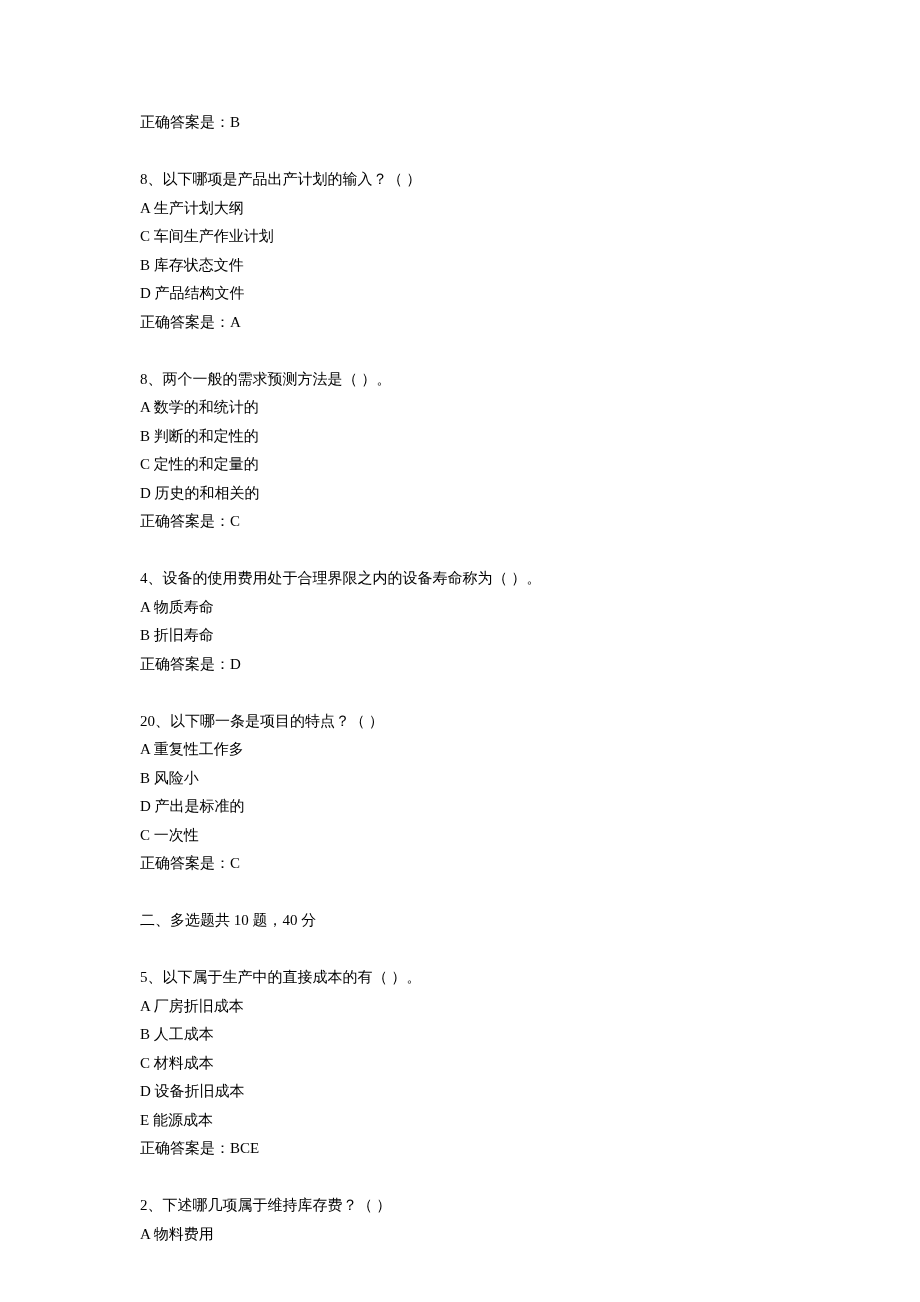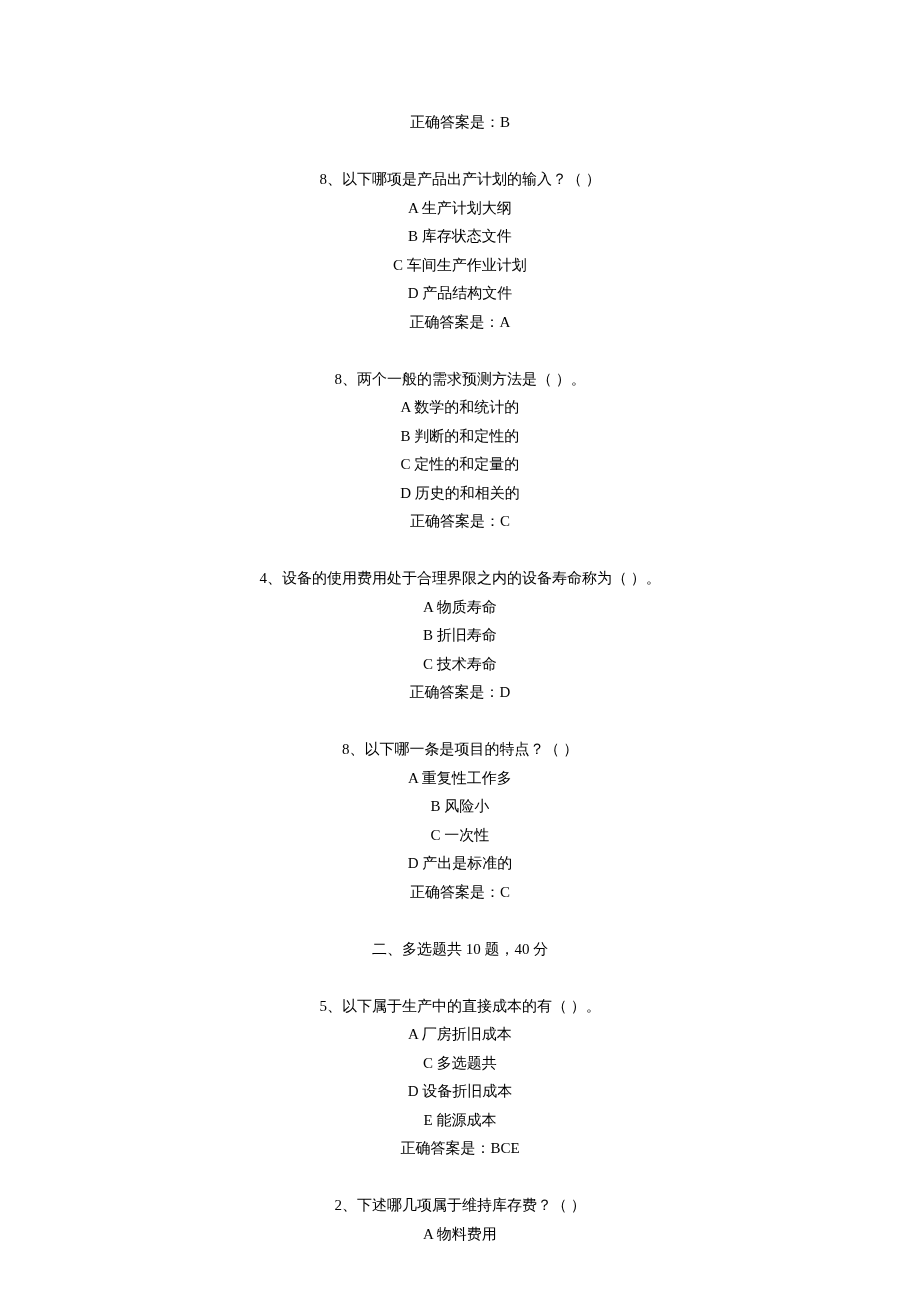--- a/index.html
+++ b/index.html
@@ -12,77 +12,76 @@
     box-sizing: border-box;
   }
   .page {
     padding: 108px 140px 60px 140px;
     font-size: 15px;
     line-height: 1.9;
     color: #000000;
   }
   .line {
     white-space: pre-wrap;
-    text-align: center;
   }
   .blank {
     height: 1.9em;
   }
 </style>
 </head>
 <body>
 
 <div class="page">
 
   <div class="line">正确答案是：B</div>
 
   <div class="blank"></div>
 
   <div class="line">8、以下哪项是产品出产计划的输入？（ ）</div>
   <div class="line">A 生产计划大纲</div>
+  <div class="line">C 车间生产作业计划</div>
   <div class="line">B 库存状态文件</div>
-  <div class="line">C 车间生产作业计划</div>
   <div class="line">D 产品结构文件</div>
   <div class="line">正确答案是：A</div>
 
   <div class="blank"></div>
 
   <div class="line">8、两个一般的需求预测方法是（ ）。</div>
   <div class="line">A 数学的和统计的</div>
   <div class="line">B 判断的和定性的</div>
   <div class="line">C 定性的和定量的</div>
   <div class="line">D 历史的和相关的</div>
   <div class="line">正确答案是：C</div>
 
   <div class="blank"></div>
 
   <div class="line">4、设备的使用费用处于合理界限之内的设备寿命称为（ ）。</div>
   <div class="line">A 物质寿命</div>
   <div class="line">B 折旧寿命</div>
-  <div class="line">C 技术寿命</div>
   <div class="line">正确答案是：D</div>
 
   <div class="blank"></div>
 
-  <div class="line">8、以下哪一条是项目的特点？（ ）</div>
+  <div class="line">20、以下哪一条是项目的特点？（ ）</div>
   <div class="line">A 重复性工作多</div>
   <div class="line">B 风险小</div>
+  <div class="line">D 产出是标准的</div>
   <div class="line">C 一次性</div>
-  <div class="line">D 产出是标准的</div>
   <div class="line">正确答案是：C</div>
 
   <div class="blank"></div>
 
   <div class="line">二、多选题共 10 题，40 分</div>
 
   <div class="blank"></div>
 
   <div class="line">5、以下属于生产中的直接成本的有（ ）。</div>
   <div class="line">A 厂房折旧成本</div>
-  <div class="line">C 多选题共</div>
+  <div class="line">B 人工成本</div>
+  <div class="line">C 材料成本</div>
   <div class="line">D 设备折旧成本</div>
   <div class="line">E 能源成本</div>
   <div class="line">正确答案是：BCE</div>
 
   <div class="blank"></div>
 
   <div class="line">2、下述哪几项属于维持库存费？（ ）</div>
   <div class="line">A 物料费用</div>
 
 </div>

